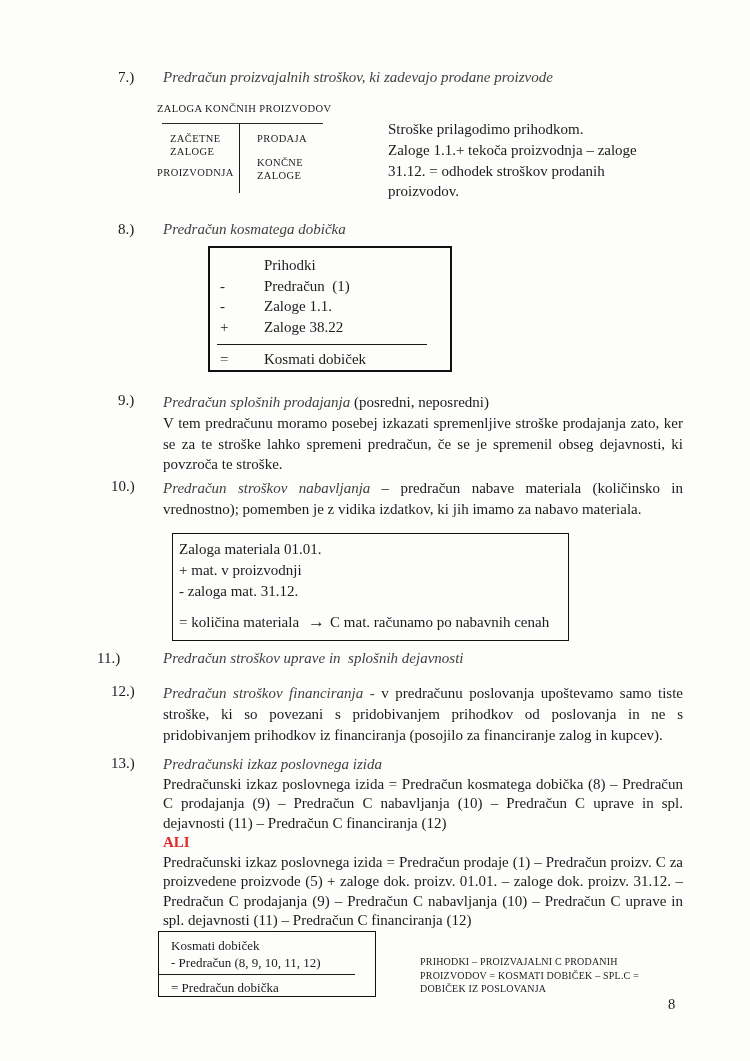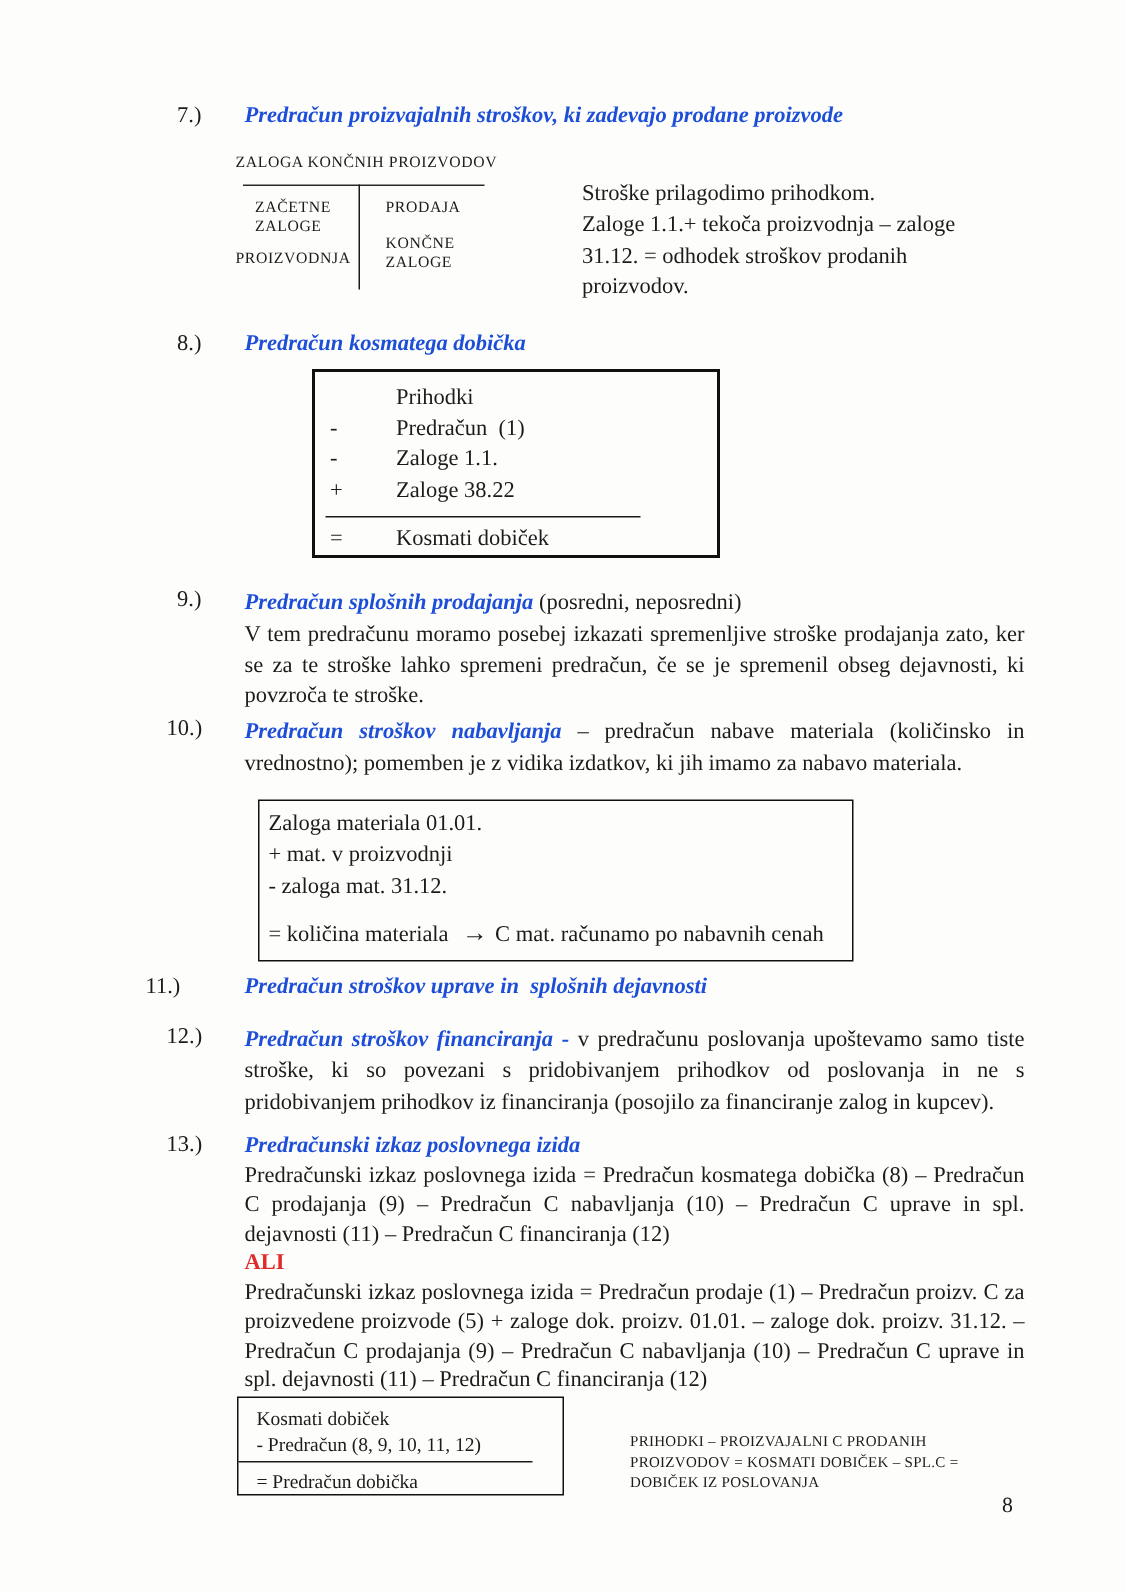--- a/index.html
+++ b/index.html
@@ -5,33 +5,33 @@
   * { margin:0; padding:0; box-sizing:border-box; }
   html,body { background:#ffffff; }
   .page {
     position:relative; width:750px; height:1061px; margin:0 auto;
     background:#fdfdfc; color:#1b1b1b;
     font-family:"Liberation Serif","DejaVu Serif",serif;
     font-size:15px; overflow:hidden;
   }
   .abs { position:absolute; }
   .num { font-size:15px; color:#1b1b1b; }
-  .h { color:#1d4ed8; font-weight:bold; font-style:italic; white-space:pre-wrap; }
+  .h { color:#404040; font-weight:normal; font-style:italic; white-space:pre-wrap; }
   .plain { font-weight:normal; font-style:normal; color:#1b1b1b; }
   .content { width:520px; line-height:20.8px; }
   .just { text-align:justify; }
   .preline { white-space:pre-line; }
 
   
   .tacc-label { font-size:10.5px; letter-spacing:0.4px; line-height:13px; color:#1b1b1b; }
   .tacc-hline { height:0; border-top:1px solid #2a2a2a; }
   .tacc-vline { width:0; border-left:1.5px solid #1b1b1b; }
 
   
-  .box8 { left:208px; top:246px; width:272px; height:126px; border:2px solid #111;
+  .box8 { left:208px; top:246px; width:244px; height:126px; border:2px solid #111;
           padding-top:7px; line-height:20.5px; }
   .b8row { padding-left:10px; }
   .b8row .sign { display:inline-block; width:44px; white-space:pre-wrap; }
   .b8row .lbl { white-space:pre-wrap; }
   .b8sep { margin:7px 0 0 7px; width:210px; border-top:1.5px solid #1b1b1b; }
   .b8res { margin-top:4px; }
 
   
   .box10 { left:172px; top:533px; width:397px; height:108px; border:1.5px solid #111;
            padding:5px 0 0 6px; line-height:21px; }

